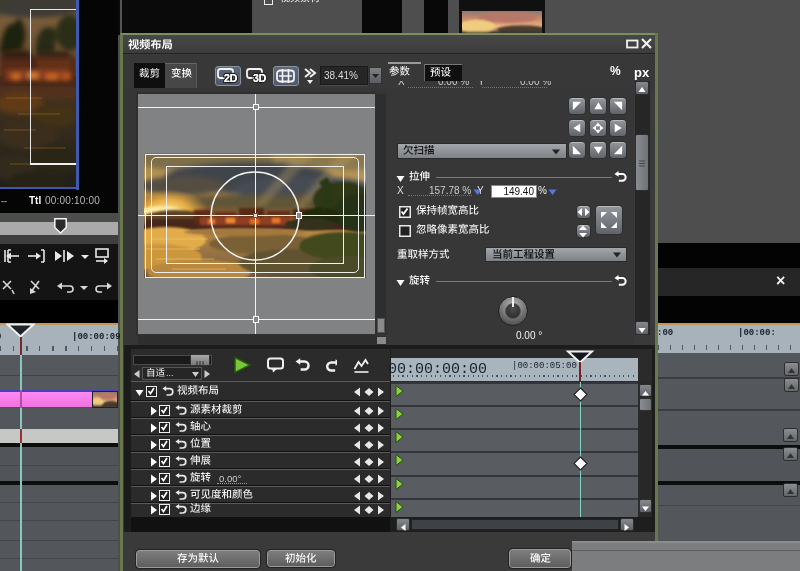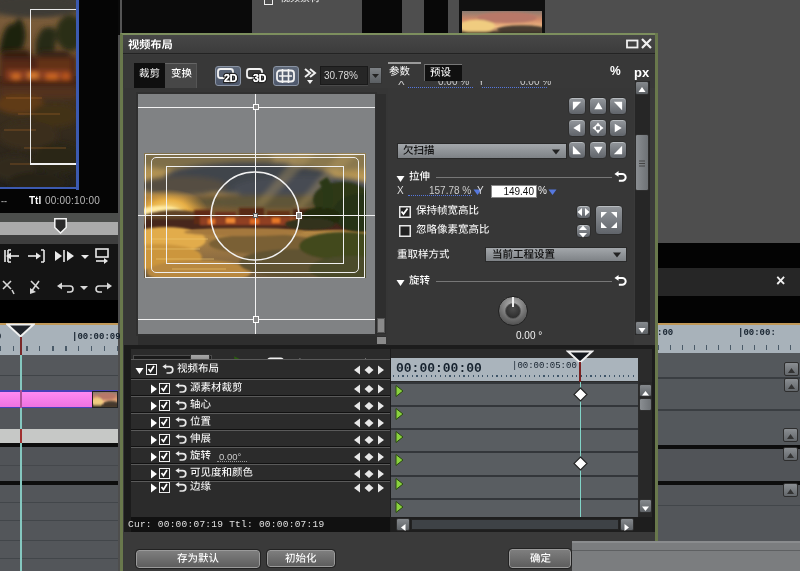--- a/index.html
+++ b/index.html
@@ -276,21 +276,21 @@
         <path d="M7.5,1 v14 M13.5,1 v14 M4,8 h13" stroke="#f2f2f2" stroke-width="1.6" fill="none"></path>
       </svg>
     </div>
     <svg class="a" style="left:303px;top:67px;" width="14" height="18" viewBox="0 0 14 18">
       <g stroke="#f0f0f0" stroke-width="2" fill="none">
         <path d="M2,2 l5,4 -5,4 M7,2 l5,4 -5,4"></path>
       </g>
       <polygon points="4,13 10,13 7,17" fill="#f0f0f0"></polygon>
     </svg>
     <div class="a" style="left:320px;top:66px;width:48px;height:18.5px;background:#262626;border:1px solid #1a1a1a;box-shadow:0 1px 0 #4a4a4a"></div>
-    <div class="a " style="left:324px;top:70px;font-size:10px;color:#d8d8d8;white-space:nowrap;">30.78%</div>
+    <div class="a " style="left:324px;top:70px;font-size:10px;color:#d8d8d8;white-space:nowrap;">38.41%</div>
     <div class="a" style="left:368.5px;top:67px;width:13px;height:17px;background:linear-gradient(#7e8286,#5a5e62);border:1px solid #333"><svg width="11" height="15">
         <polygon points="2,6 9,6 5.5,10" fill="#222"></polygon>
       </svg></div>
     <div class="a" style="left:124px;top:88px;width:264px;height:260px;background:#363636"></div>
     <div class="a" style="left:136px;top:92px;width:240.5px;height:244px;background:#303030"></div>
     <div class="a" style="left:138px;top:94px;width:236.5px;height:240px;background:#808284"></div>
     <div class="a" style="left:144px;top:153px;width:222px;height:125px;overflow:hidden">
       <svg width="222" height="125" viewBox="0 0 222 125" preserveAspectRatio="none" style="display:block">
 <defs>
 <linearGradient id="sky" x1="0" y1="0" x2="0" y2="1">
@@ -630,21 +630,21 @@
         <g transform="scale(-1,1) translate(-15,0)">
           <path d="M3.2,2.6 H7.6 a3.2,3.2 0 0 1 0,6.4 H4.5" fill="none" stroke="#f0f0f0" stroke-width="2"></path>
           <polygon points="4.2,0 4.2,5.2 0.4,2.6" fill="#f0f0f0"></polygon>
         </g>
       </svg>
     </div>
     <svg class="a" style="left:353px;top:357px;" width="18" height="16" viewBox="0 0 18 16">
       <path d="M1.5,12 l4,-7 3,4 4,-6 2.5,4" fill="none" stroke="#f0f0f0" stroke-width="1.8"></path>
       <path d="M1.5,15 h14" stroke="#f0f0f0" stroke-width="1.6"></path>
     </svg>
-    <div class="a" style="left:131px;top:358px;width:259px;height:135px;overflow:hidden">
+    <div class="a" style="left:131px;top:380px;width:259px;height:135px;overflow:hidden">
       <div style="position:absolute;left:0;top:1px;width:259px;height:20px;background:#2b2b2b;border-top:1px solid #5a5a5a;border-bottom:1px solid #111">
         <svg style="position:absolute;left:4px;top:7px" width="9" height="8">
           <polygon points="0.5,1 8.5,1 4.5,7" fill="#fff"></polygon>
         </svg>
         <div style="position:absolute;left:15px;top:4px;width:11px;height:11px;border:1.6px solid #eee;background:#222">
           <svg width="8" height="8" style="position:absolute;left:0;top:0">
             <polyline points="1.5,4 3.5,6.5 7,1" fill="none" stroke="#fff" stroke-width="1.7"></polyline>
           </svg>
         </div>
         <div style="position:absolute;left:31px;top:4px">
@@ -859,24 +859,23 @@
           </svg>
         </div>
         <svg style="position:absolute;left:222px;top:1.0px" width="38" height="10">
           <polygon points="7,0.5 7,9.5 1,5" fill="#e8e8e8"></polygon>
           <polygon points="16,1 20.5,5 16,9 11.5,5" fill="#e8e8e8"></polygon>
           <polygon points="25,0.5 25,9.5 31,5" fill="#e8e8e8"></polygon>
         </svg>
       </div>
     </div>
     <div class="a" style="left:131px;top:516.5px;width:259px;height:15.5px;background:#111"></div>
-    <div class="a mono" style="left:128px;top:518.5px;font-size:9.5px;color:#e0e0e0;white-space:nowrap;letter-spacing:0.25px">Cur: 00:00:07:19  Ttl: 00:00:07:19</div>
     <div class="a" style="left:391px;top:349px;width:261px;height:183px;background:#2b2b2b"></div>
     <div class="a" style="left:391px;top:358px;width:247px;height:22.5px;background:#aab4bc"></div>
-    <div class="a mono" style="left:396px;top:360.5px;font-size:13px;color:#16222e;white-space:nowrap;font-weight:bold;">00:00:00:00</div>
+    <div class="a mono" style="left:388px;top:360.5px;font-size:15px;color:#16222e;white-space:nowrap;">00:00:00:00</div>
     <div class="a mono" style="left:512px;top:360.5px;font-size:9px;color:#16222e;white-space:nowrap;">|00:00:05:00</div>
     <div class="a" style="left:393px;top:374.5px;width:242px;height:2.5px;background:repeating-linear-gradient(90deg,#3e5468 0 1.2px,transparent 1.2px 4.7px)"></div>
     <div class="a" style="left:391px;top:381.5px;width:247px;height:135px;overflow:hidden;background:#595d61">
       <div style="position:absolute;left:0;top:0.5px;width:247px;height:2px;background:#33363a"></div>
       <svg style="position:absolute;left:4px;top:3.5px" width="9" height="12">
         <polygon points="1,0.5 1,11.5 8,6" fill="#8ad23e" stroke="#2a4a10" stroke-width="1"></polygon>
       </svg>
       <div style="position:absolute;left:0;top:23.0px;width:247px;height:2px;background:#33363a"></div>
       <svg style="position:absolute;left:4px;top:26.0px" width="9" height="12">
         <polygon points="1,0.5 1,11.5 8,6" fill="#8ad23e" stroke="#2a4a10" stroke-width="1"></polygon>

